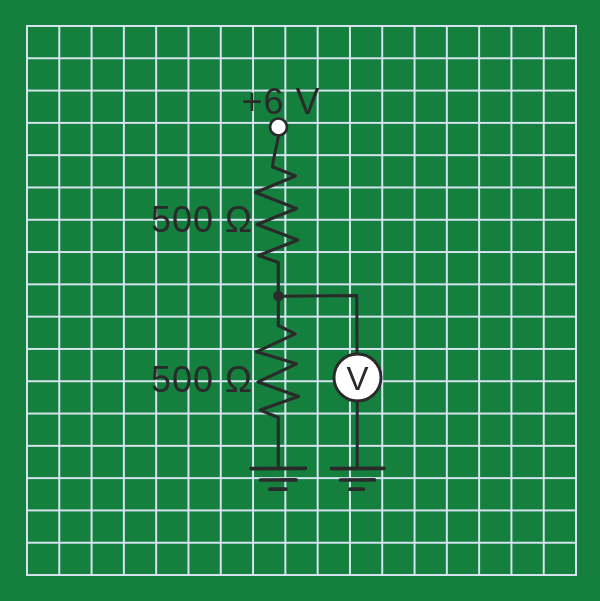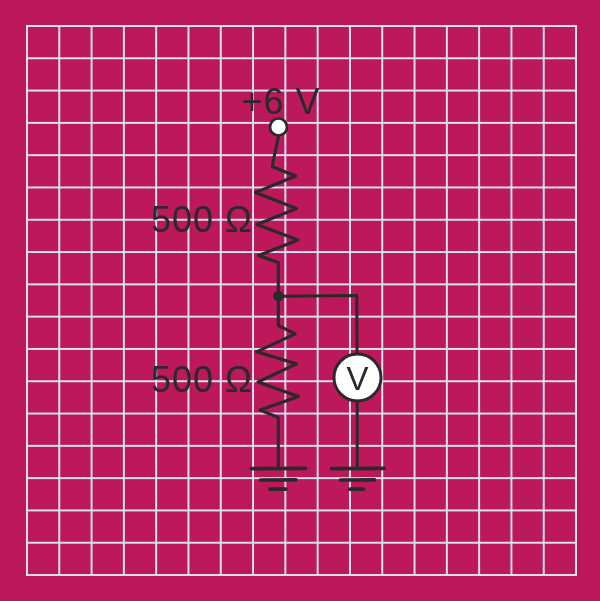--- a/index.html
+++ b/index.html
@@ -5,21 +5,21 @@
   html, body {
     margin: 0;
     padding: 0;
     background: #ffffff;
     font-family: "Liberation Sans", sans-serif;
   }
   .page {
     position: relative;
     width: 600px;
     height: 601px;
-    background: #be185d;
+    background: #15803d;
     overflow: hidden;
   }
   .grid-paper {
     position: absolute;
     left: 26px;
     top: 25px;
     width: 551px;
     height: 551px;
     background-image:
       linear-gradient(to right, var(--grid-color, #d6e4f2) 1.7px, transparent 1.7px),

